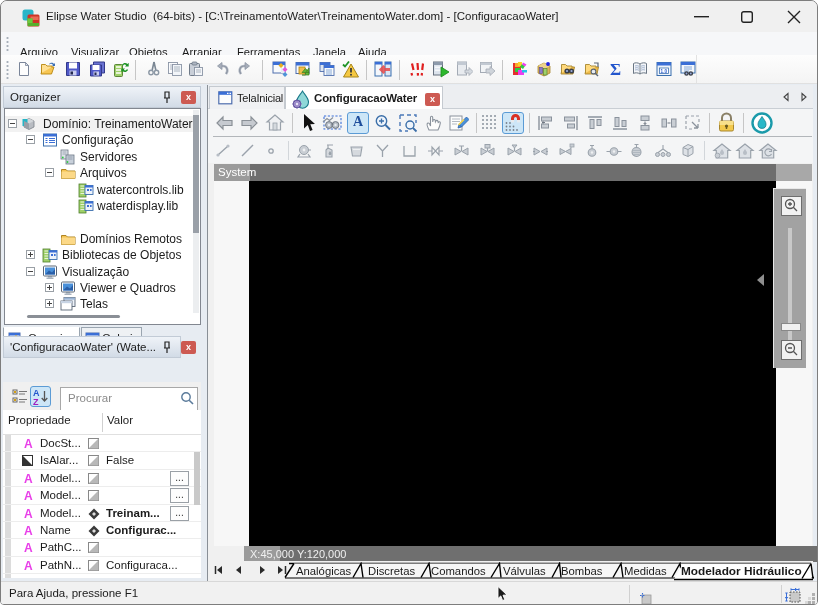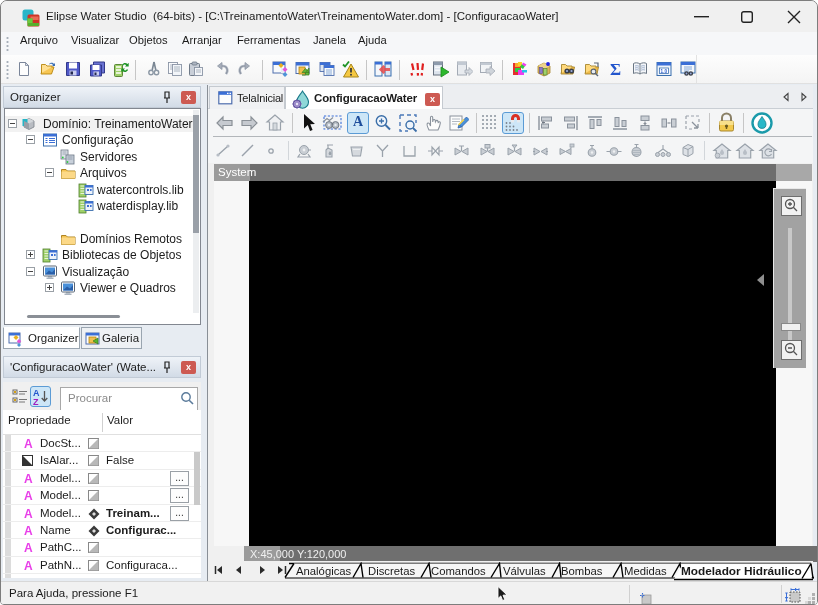--- a/index.html
+++ b/index.html
@@ -5,21 +5,21 @@
 * { margin:0; padding:0; box-sizing:border-box; }
 html,body { width:818px; height:605px; background:#fff; font-family:"Liberation Sans", sans-serif; overflow:hidden; }
 #win { position:absolute; left:0; top:0; width:818px; height:605px; background:#f0f0f0;
   border:1px solid #7d7d7d; border-radius:7px 7px 4px 4px; overflow:hidden; }
 .abs { position:absolute; }
 
 #titlebar { position:absolute; left:0; top:0; width:100%; height:31px; background:#f0f0f0; }
 #titletext { position:absolute; left:45px; top:9px; font-size:11.5px; color:#1b1b1b; white-space:nowrap; }
 
 #menubar { position:absolute; left:0; top:31px; width:100%; height:23px; background:#f6f7f9; }
-#menubar .mi { position:absolute; top:2px; font-size:11.2px; color:#1b1b1b; }
+#menubar .mi { position:absolute; top:14px; font-size:11.2px; color:#1b1b1b; }
 
 #toolbar1 { position:absolute; left:0; top:54px; width:100%; height:29px; background:linear-gradient(#fdfdfd,#f4f4f4); border-bottom:1px solid #e0e0e0; }
 #toolbar1 .tbend { position:absolute; left:695px; top:0; width:1px; height:28px; background:#e2e2e2; }
 .grip { position:absolute; width:3px; background-image:radial-gradient(circle, #a8b0ba 1px, transparent 1.2px); background-size:3px 4px; }
 .vsep { position:absolute; width:1px; background:#c6c6c6; }
 .icon { position:absolute; width:16px; height:16px; }
 
 #dock { position:absolute; left:0; top:83px; width:100%; height:522px; background:#e7ecf2; }
 
 .panel-hdr { position:absolute; background:linear-gradient(#eff3f8,#d2dbe6); border:1px solid #c2cbd6; }
@@ -386,20 +386,30 @@
       <div class="texp plus" style="left:40px;top:3px"></div>
       <svg class="ticon" style="left:55px;top:0">
           <rect x="1.5" y="2" width="13" height="10" rx="1" fill="#fff" stroke="#5a6676" stroke-width="1"></rect>
           <rect x="3" y="3.5" width="10" height="7" fill="#4a90d9"></rect>
           <path d="M3 10.5 l4-4 3 2 3-3.5 v5.5 z" fill="#2a5fa8"></path>
           <rect x="6" y="12" width="4" height="1.5" fill="#8a96a4"></rect>
           <rect x="4.5" y="13.5" width="7" height="1.5" fill="#aab4c0"></rect>
         </svg>
       <span style="position:absolute;left:75px;top:1px">Viewer e Quadros</span>
     </div>
+    <div class="trow" style="left:0;top:187.4px;width:188px">
+      <div class="texp plus" style="left:40px;top:3px"></div>
+      <svg class="ticon" style="left:55px;top:0">
+          <rect x="4" y="1.5" width="11" height="9" fill="#eef3fa" stroke="#5a6676" stroke-width="0.9"></rect>
+          <rect x="4" y="1.5" width="11" height="2.2" fill="#9ab4d4"></rect>
+          <rect x="1" y="5" width="11" height="9" fill="#fff" stroke="#5a6676" stroke-width="0.9"></rect>
+          <rect x="1" y="5" width="11" height="2.2" fill="#c8d4e4"></rect>
+        </svg>
+      <span style="position:absolute;left:75px;top:1px">Telas</span>
+    </div>
     <div style="position:absolute;right:1px;top:1px;width:6px;height:203px;background:#eceef0"></div>
     <div style="position:absolute;right:1px;top:6px;width:6px;height:118px;background:#9aa0a8"></div>
     <div style="position:absolute;left:22px;top:205.5px;width:93px;height:3px;background:#8a8f96;border-radius:2px"></div>
   </div>
   <div class="ltab sel" style="left:2px;width:77px">
       <span style="position:absolute;left:24px;top:4px">Organizer</span>
     <svg style="position:absolute;left:4px;top:3px" width="16" height="16" viewBox="0 0 16 16">
         <rect x="1" y="2" width="11" height="10" fill="#fdfdfd" stroke="#4f6fae" stroke-width="1"></rect>
         <rect x="1" y="2" width="11" height="2.5" fill="#3b6fd6"></rect>
         <path d="M8 4 l2.5 2.5 L8 9 L5.5 6.5 z" fill="#e8b020"></path>
@@ -410,21 +420,21 @@
   <div class="ltab" style="left:80px;width:61px">
       <span style="position:absolute;left:20px;top:4px">Galeria</span>
     <svg style="position:absolute;left:3px;top:3px" width="16" height="16" viewBox="0 0 16 16">
         <rect x="1" y="2" width="13" height="11" fill="#fdfdfd" stroke="#4f6fae" stroke-width="1"></rect>
         <rect x="1" y="2" width="13" height="2.5" fill="#3b6fd6"></rect>
         <rect x="4" y="6" width="7" height="6" fill="#f0c050" stroke="#b8860b" stroke-width="0.8"></rect>
         <path d="M13 7 l-5 3 5 3 z" fill="#54b82e" stroke="#3d7a1e" stroke-width="0.7"></path>
       </svg>
   </div>
 
-  <div class="panel-hdr" style="left:2px;top:355px;width:198px;height:22px">
+  <div class="panel-hdr" style="left:2px;top:335px;width:178px;height:22px">
     <div class="pt">'ConfiguracaoWater' (Wate...</div>
     <svg class="abs" style="left:158px;top:4px" width="10" height="14" viewBox="0 0 10 14">
         <path d="M3 1 h4 v6 h-4 z M2 7 h6 M5 7 v5" stroke="#222" stroke-width="1.2" fill="none"></path>
       </svg>
     <div class="xbtn" style="left:177px;top:4px">x</div>
   </div>
   <div id="prop-tools">
     <svg style="position:absolute;left:9px;top:7px" width="17" height="16" viewBox="0 0 17 16">
         <rect x="1" y="1" width="4" height="4" fill="#fff" stroke="#666"></rect>
         <rect x="2" y="2" width="2" height="2" fill="#d4a017"></rect>

